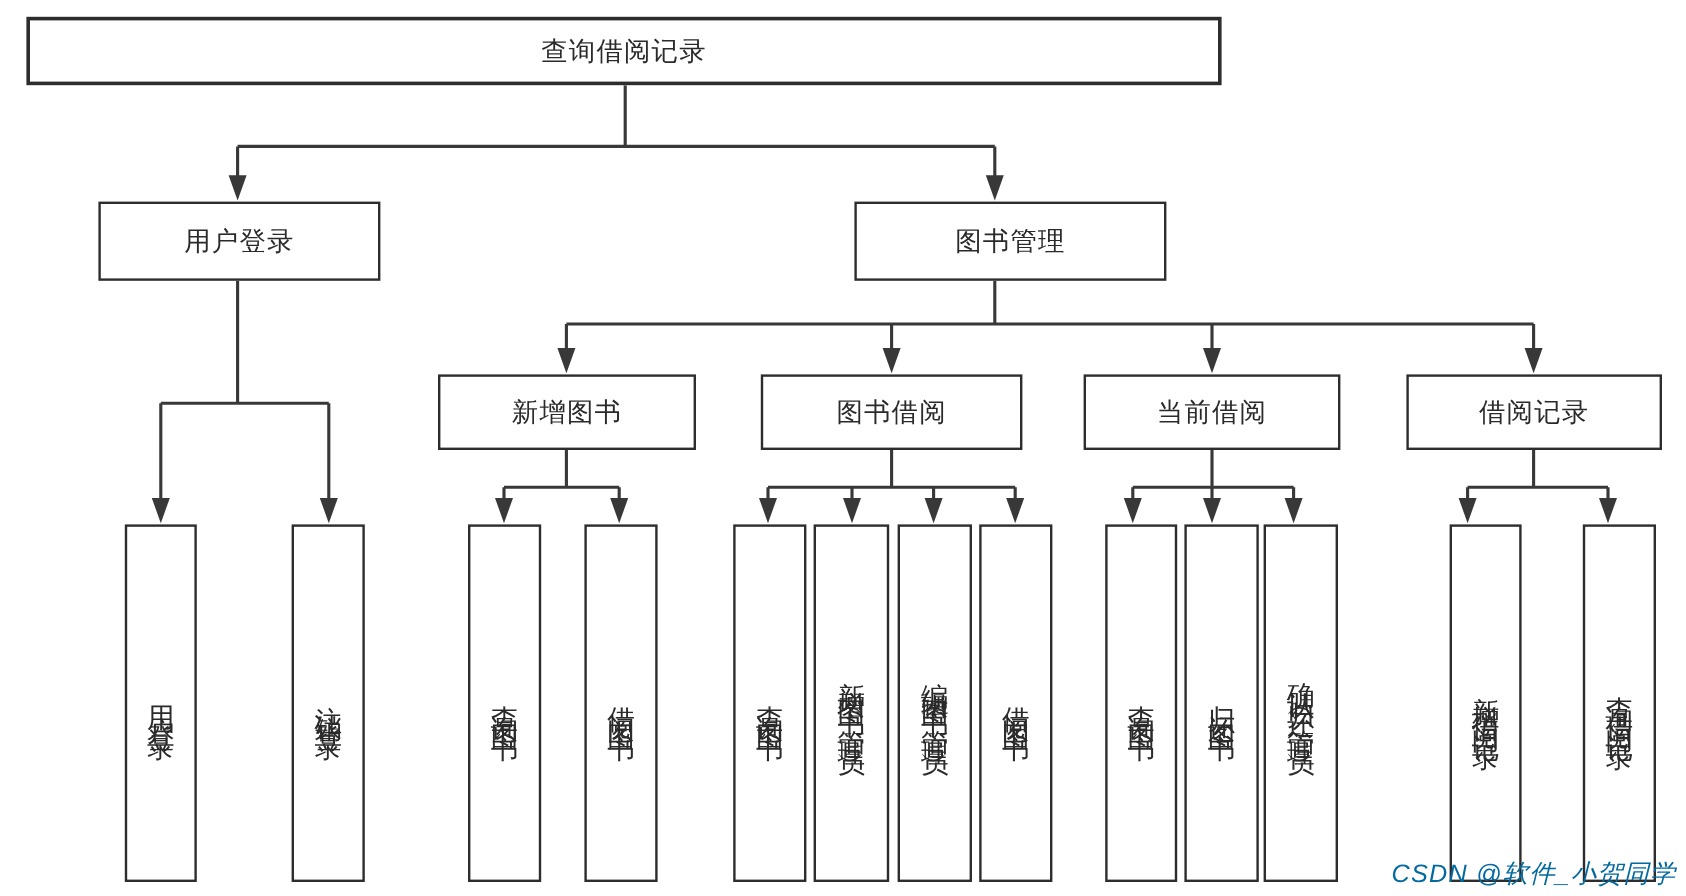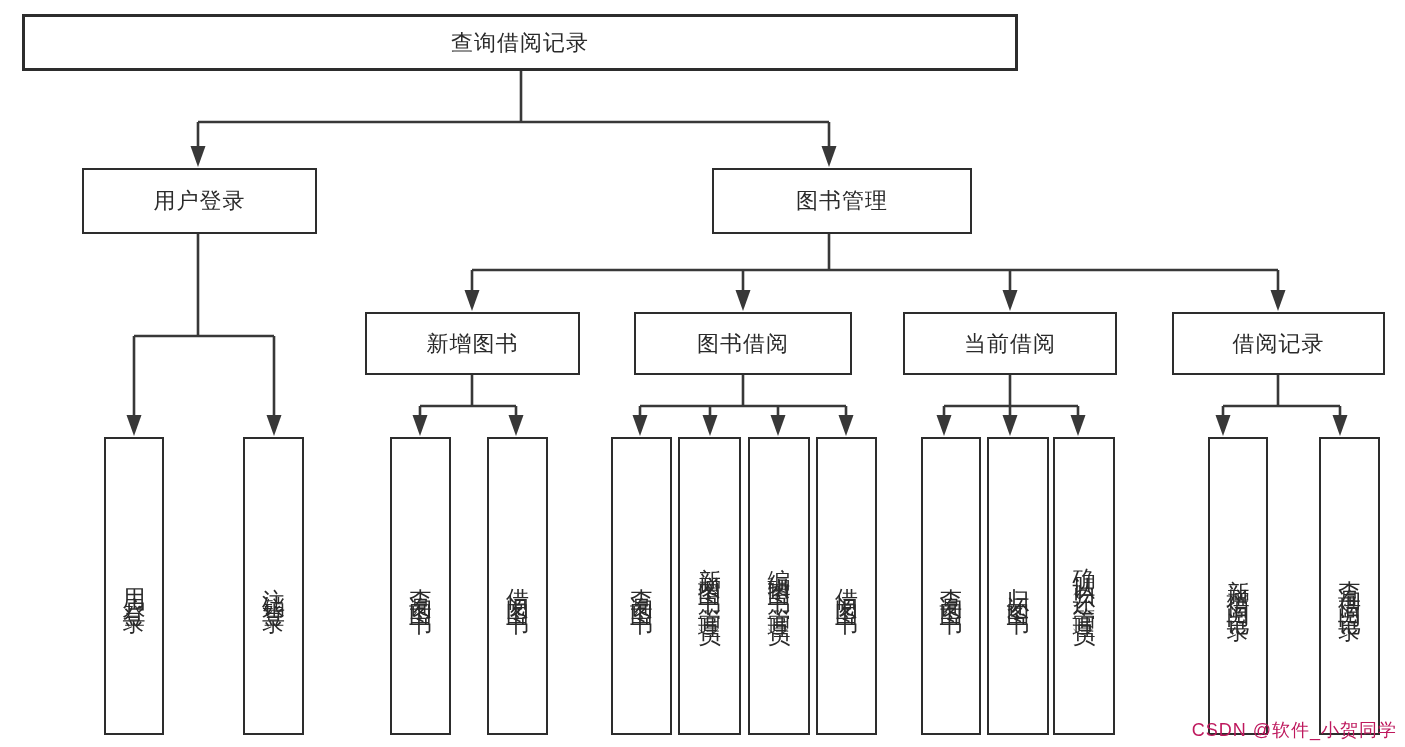--- a/index.html
+++ b/index.html
@@ -15,21 +15,21 @@
     display:flex; align-items:center; justify-content:center;
   }
   .node.top { border-width:3px; }
   .hlabel { font-size:22px; letter-spacing:1px; white-space:nowrap; }
   .vtext {
     writing-mode:vertical-rl; text-orientation:mixed;
     font-size:23px; letter-spacing:8px; line-height:1;
   }
   .watermark {
     position:absolute; right:8px; bottom:5px; z-index:5;
-    font-size:18px; color:#be185d; letter-spacing:1px; white-space:nowrap;
+    font-size:21px; color:#0369a1; letter-spacing:1px; white-space:nowrap;font-style:italic;
   }
 </style>
 </head>
 <body>
 
 <div class="stage">
 
   <svg class="wires" width="1405" height="747" viewBox="0 0 1405 747">
     <path fill="none" stroke="#383838" stroke-width="2.6" d="
       M521 71 V122 M198 122 H829 M198 122 V147 M829 122 V147

